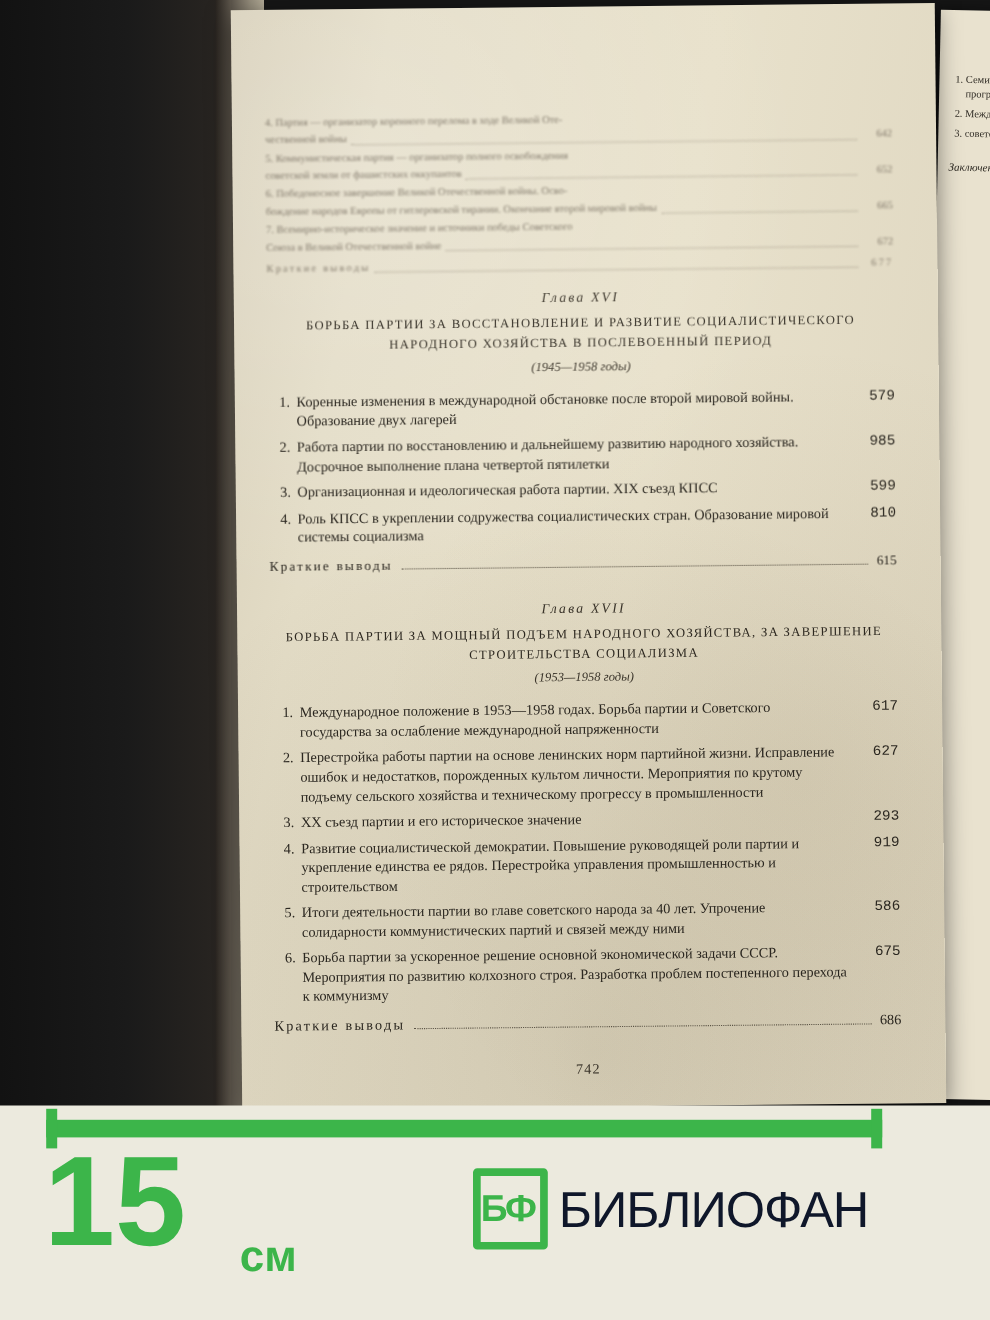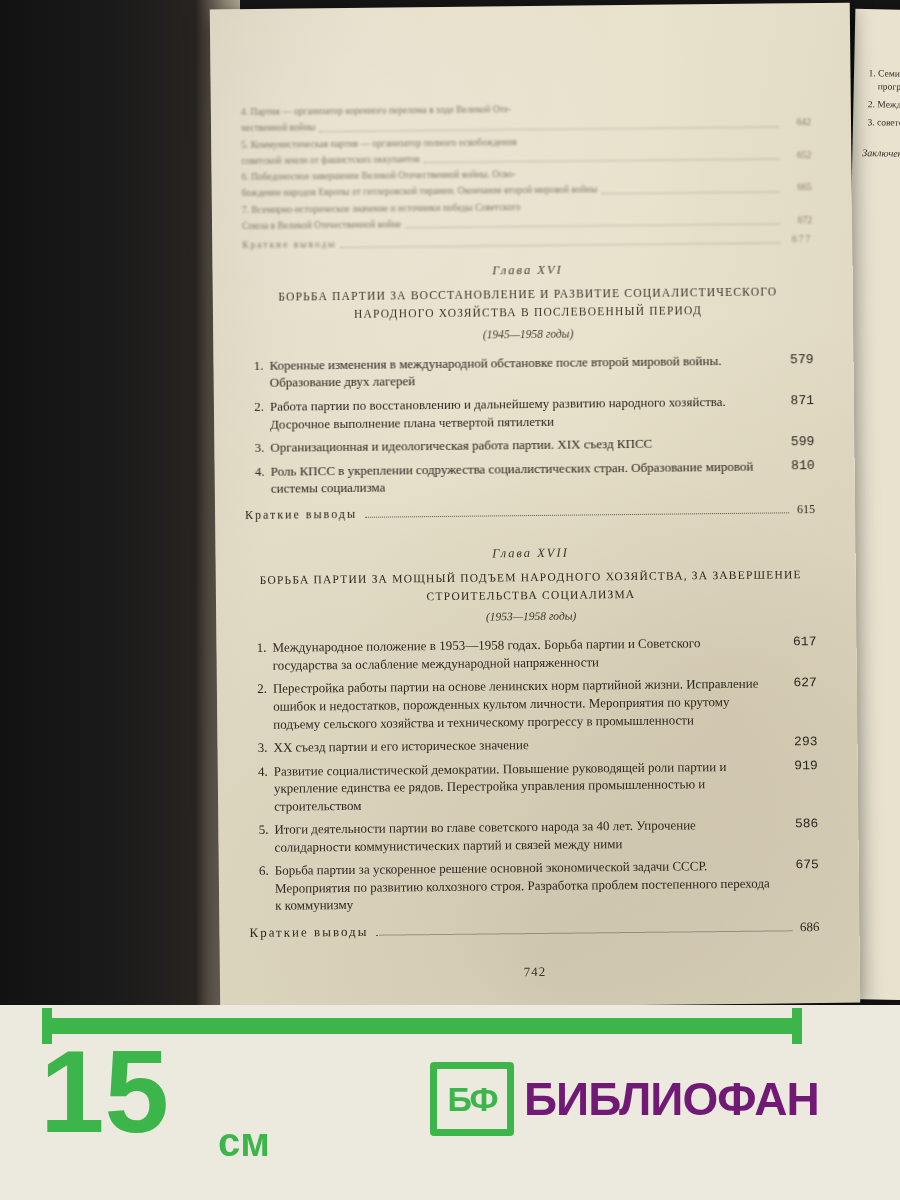--- a/index.html
+++ b/index.html
@@ -128,30 +128,30 @@
     font-family:"Liberation Sans", sans-serif;font-weight:700;font-size:116px;line-height:.9;text-align:right;
   }
   .cm-unit{
     position:absolute;left:218px;top:1120px;color:#3cb54a;
     font-family:Liberation Sans, sans-serif;font-weight:700;font-size:40px;
   }
   .logo{
     position:absolute;left:430px;top:1062px;display:flex;align-items:center;gap:10px;
   }
   .logo-mark{
-    width:84px;height:74px;border:7px solid #3cb54a;border-radius:4px;position:relative;
+    width:68px;height:74px;border:7px solid #3cb54a;border-radius:4px;position:relative;
     box-sizing:border-box;
-    display:flex;align-items:center;justify-content:center;
+    display:flex;align-items:center;
   }
   .logo-mark span{
     font-family:"Liberation Sans", sans-serif;font-weight:700;font-size:34px;color:#3cb54a;
     letter-spacing:-2px;
   }
   .logo-text{
-    font-family:"Liberation Sans", sans-serif;font-weight:700;font-size:46px;color:#701a75;
+    font-family:"Liberation Sans", sans-serif;font-weight:400;font-size:46px;color:#0f172a;
     letter-spacing:-1px;
   }
 </style>
 </head>
 <body>
 
 <div class="scene">
   <div class="bg-dark"></div>
 
   <div class="book">
@@ -227,21 +227,21 @@
 
         <ol class="toc toc-16">
           <li>
               <span class="n">1.</span>
               <span class="body">Коренные изменения в международной обстановке после второй мировой войны. Образование двух лагерей</span>
               <span class="pg">579</span>
             </li>
           <li>
               <span class="n">2.</span>
               <span class="body">Работа партии по восстановлению и дальнейшему развитию народного хозяйства. Досрочное выполнение плана четвертой пятилетки</span>
-              <span class="pg">871</span>
+              <span class="pg">985</span>
             </li>
           <li>
               <span class="n">3.</span>
               <span class="body">Организационная и идеологическая работа партии. XIX съезд КПСС</span>
               <span class="pg">599</span>
             </li>
           <li>
               <span class="n">4.</span>
               <span class="body">Роль КПСС в укреплении содружества социалистических стран. Образование мировой системы социализма</span>
               <span class="pg">810</span>

